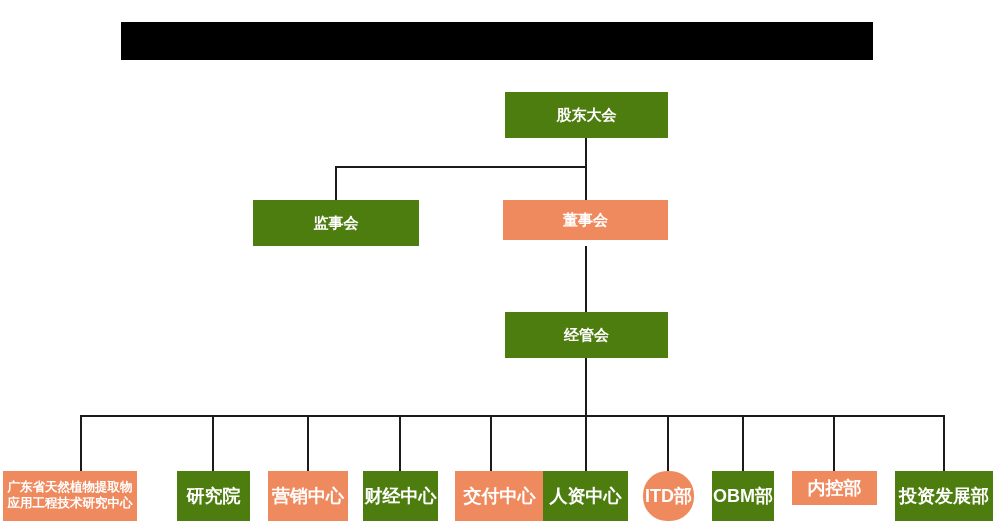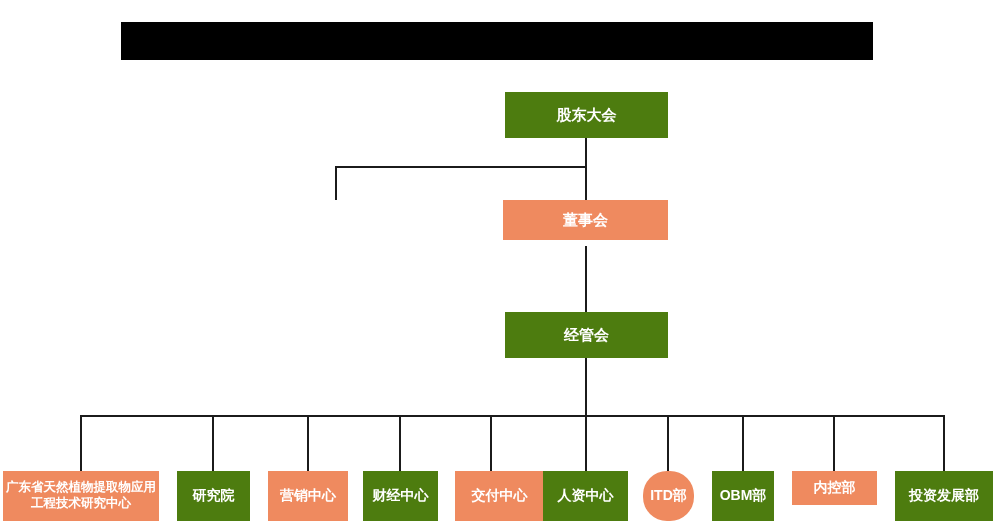--- a/index.html
+++ b/index.html
@@ -18,21 +18,21 @@
     position:absolute;
     display:flex;align-items:center;justify-content:center;
     color:#ffffff;font-weight:bold;
     text-align:center;
     box-sizing:border-box;
     font-size:15px;
     line-height:1.25;
   }
   .node.primary{background:#4d7c0f;}
   .node.secondary{background:#EF8A5F;}
-  .node.dept{font-size:14px;}
+  .node.dept{font-size:18px;}
   .node.dept-small{font-size:12.5px;padding:2px 3px;}
   .cline{
     position:absolute;
     background:#1b1b1b;
   }
 </style>
 </head>
 <body>
 
 <div class="stage">
@@ -53,29 +53,32 @@
   <div class="cline" style="left:585px;top:415px;width:2px;height:56px;"></div>
   <div class="cline" style="left:667px;top:415px;width:2px;height:56px;"></div>
   <div class="cline" style="left:742px;top:415px;width:2px;height:56px;"></div>
   <div class="cline" style="left:833px;top:415px;width:2px;height:56px;"></div>
   <div class="cline" style="left:943px;top:415px;width:2px;height:56px;"></div>
 
   <div class="node primary" style="left:505px;top:92px;width:163px;height:46px;">
     <span>股东大会</span>
   </div>
 
+  <div class="node primary" style="left:253px;top:200px;width:166px;height:46px;">
+    <span>监事会</span>
+  </div>
   <div class="node secondary" style="left:503px;top:200px;width:165px;height:40px;">
     <span>董事会</span>
   </div>
 
   <div class="node primary" style="left:505px;top:312px;width:163px;height:46px;">
     <span>经管会</span>
   </div>
 
-  <div class="node secondary dept dept-small" style="left:3px;top:471px;width:156px;height:50px;">
+  <div class="node secondary dept dept-small" style="left:3px;top:471px;width:134px;height:50px;">
     <span>广东省天然植物提取物应用工程技术研究中心</span>
   </div>
   <div class="node primary dept" style="left:177px;top:471px;width:73px;height:50px;">
     <span>研究院</span>
   </div>
   <div class="node secondary dept" style="left:268px;top:471px;width:80px;height:50px;">
     <span>营销中心</span>
   </div>
   <div class="node primary dept" style="left:363px;top:471px;width:75px;height:50px;">
     <span>财经中心</span>

